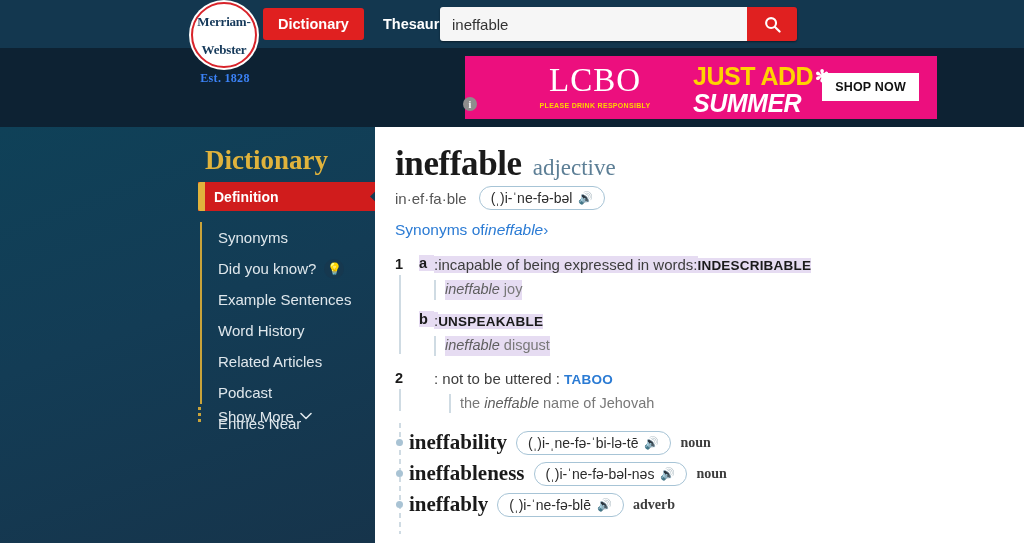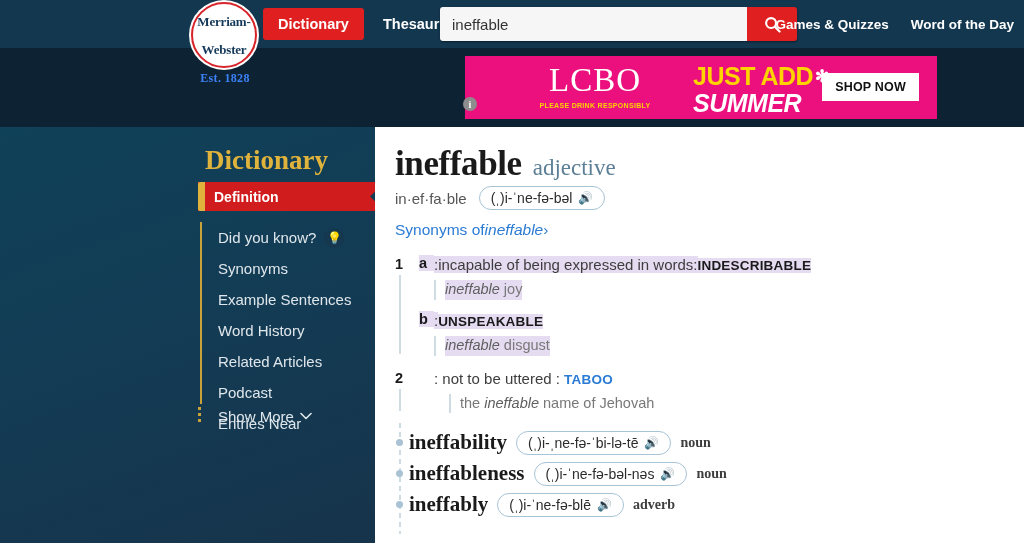--- a/index.html
+++ b/index.html
@@ -280,24 +280,20 @@
     <div class="searchbox">
       <input class="search-input" value="ineffable" style="">
       <button class="search-btn">
         <svg width="17" height="17" viewBox="0 0 24 24" fill="none" stroke="#fff" stroke-width="3">
           <circle cx="10" cy="10" r="7"></circle>
           <line x1="15.5" y1="15.5" x2="22" y2="22" stroke-linecap="round"></line>
         </svg>
       </button>
     </div>
 
-    <div class="nav-right">
-      <div class="nav-link">Games &amp; Quizzes</div>
-      <div class="nav-link">Word of the Day</div>
-    </div>
   </div>
 
   <div class="logo-wrap">
     <div class="logo-circle">
       <span>Merriam-</span>
       <span>Webster</span>
     </div>
     <div class="logo-est">Est. 1828</div>
   </div>
 
@@ -323,25 +319,25 @@
     <div class="side-title">Dictionary</div>
 
     <div class="definition-tab">
       <span>Definition</span>
     </div>
     <div class="definition-tab-gold"></div>
 
     <div class="side-rail"></div>
     <div class="side-items">
       <div class="side-item">
+        <span>Synonyms</span>
+      </div>
+      <div class="side-item">
         <span>Did you know?</span>
         <span class="bulb">💡</span>
-      </div>
-      <div class="side-item">
-        <span>Synonyms</span>
       </div>
       <div class="side-item">
         <span>Example Sentences</span>
       </div>
       <div class="side-item">
         <span>Word History</span>
       </div>
       <div class="side-item">
         <span>Related Articles</span>
       </div>

